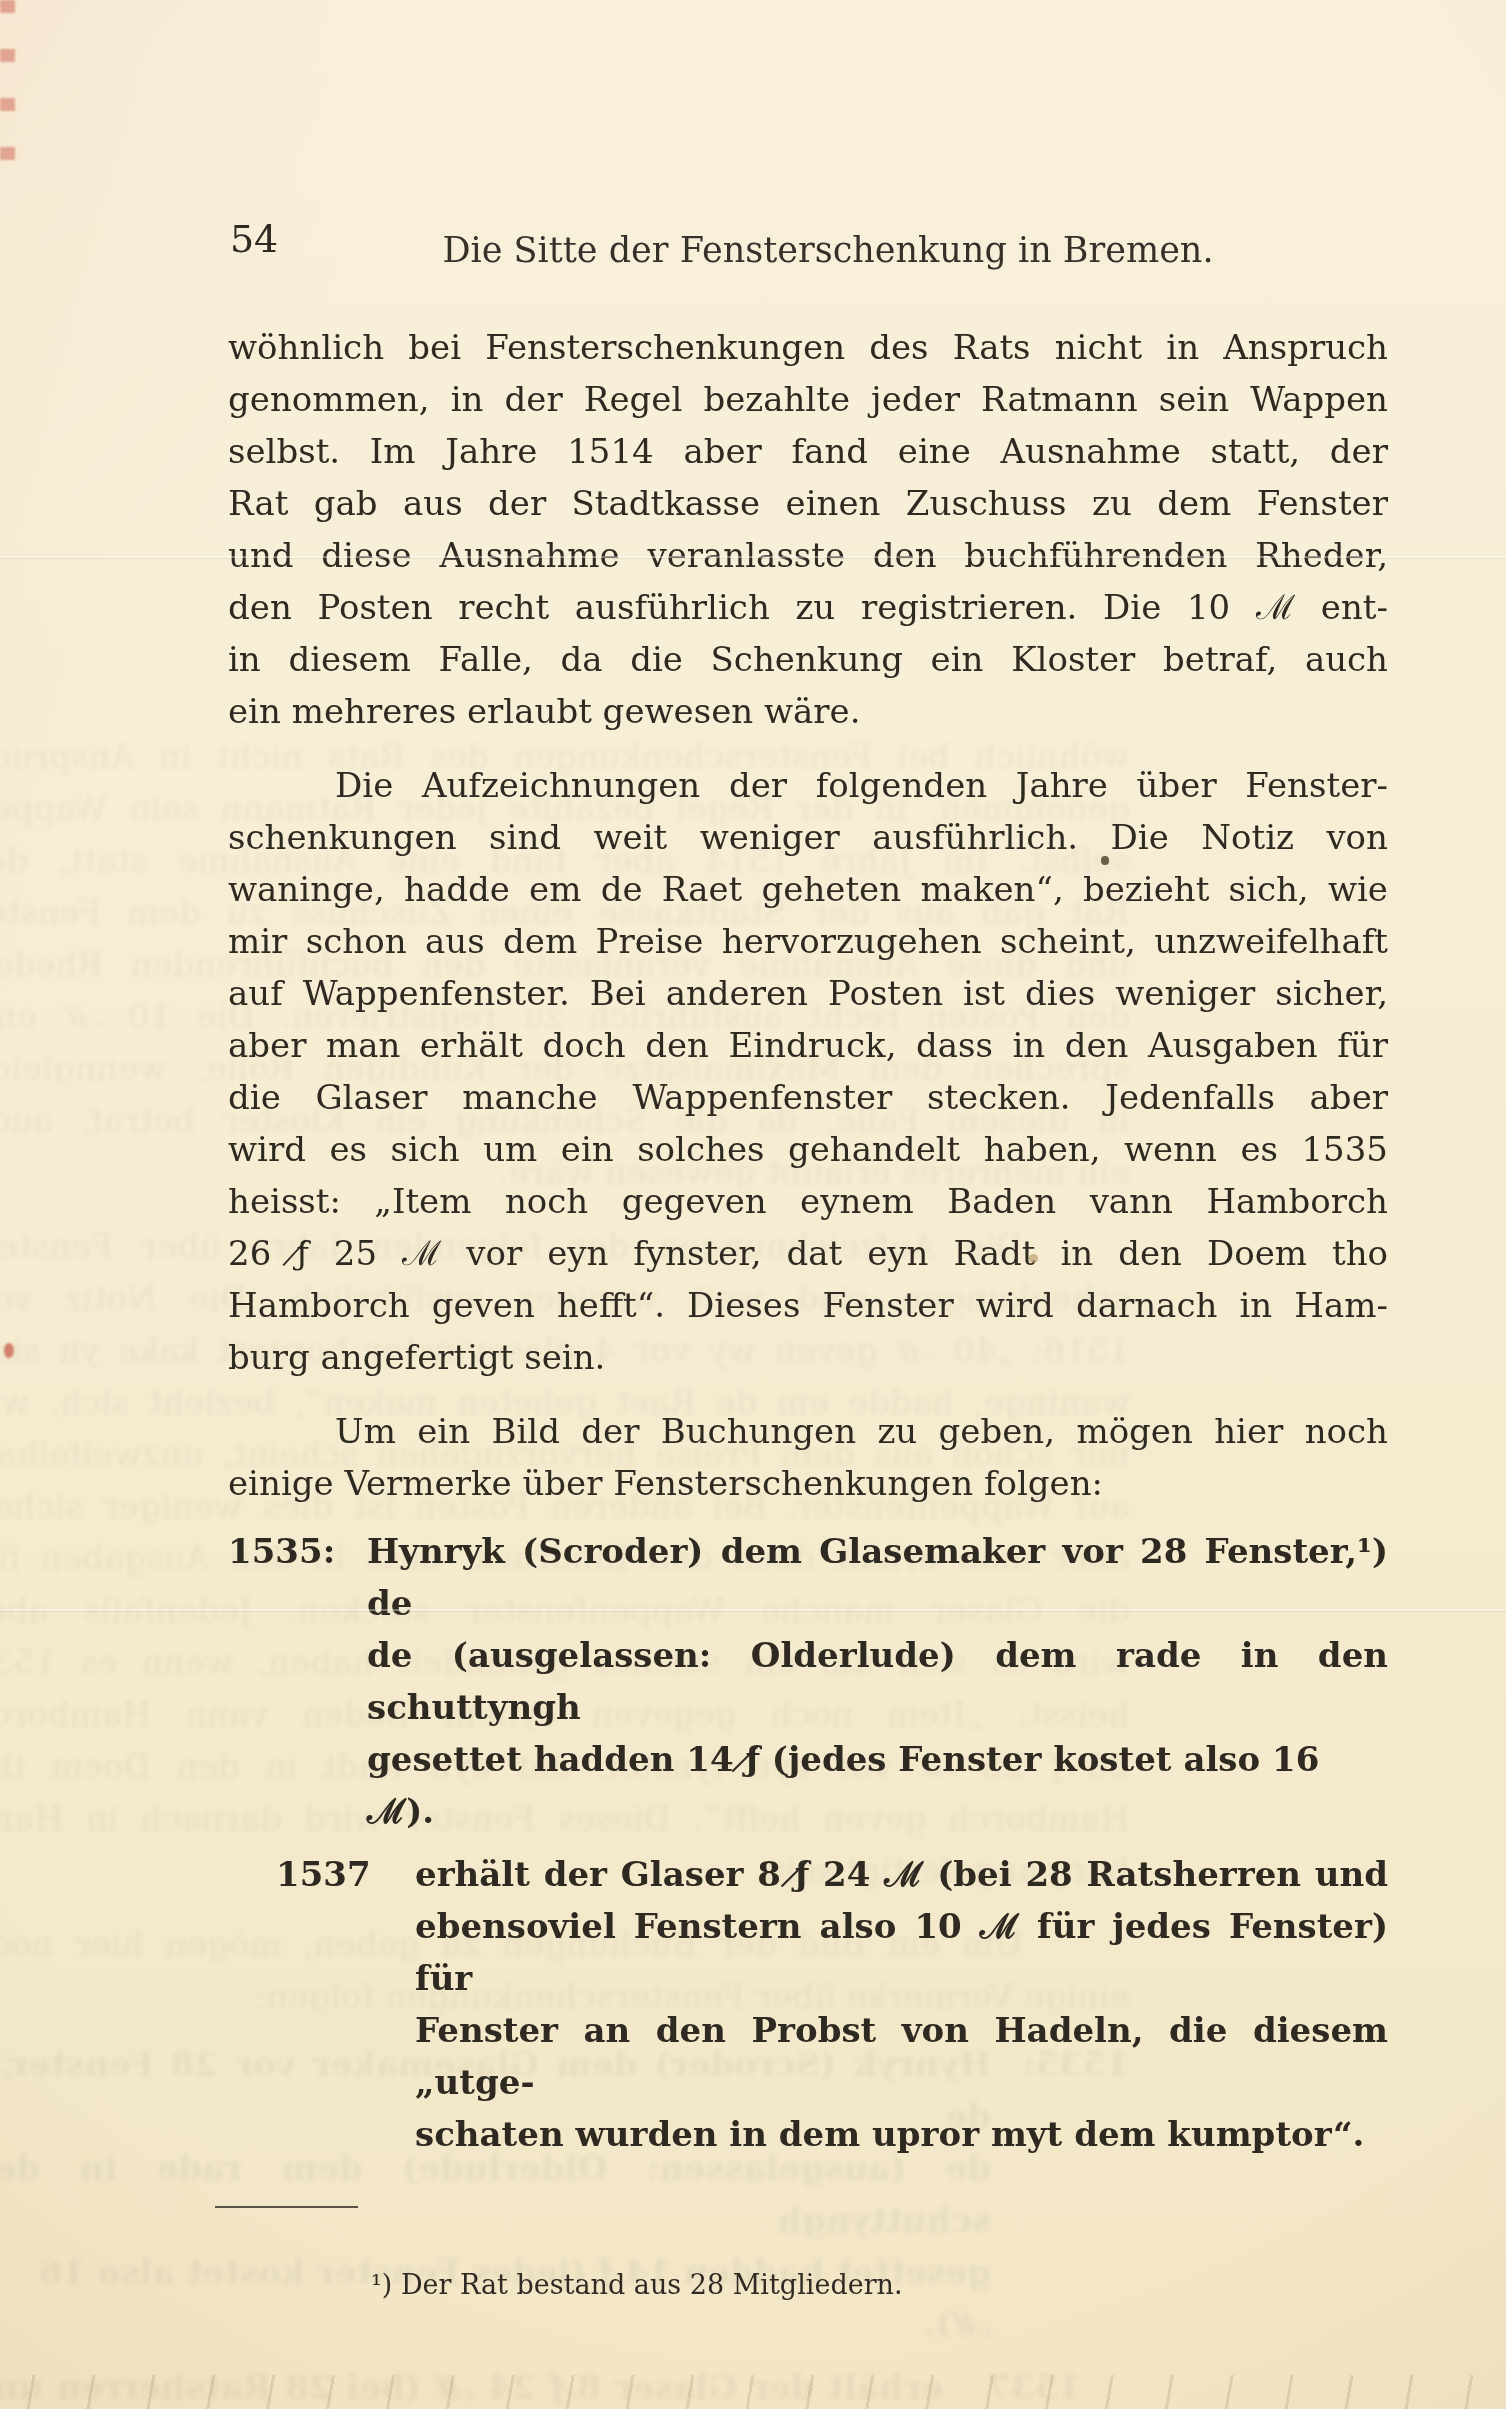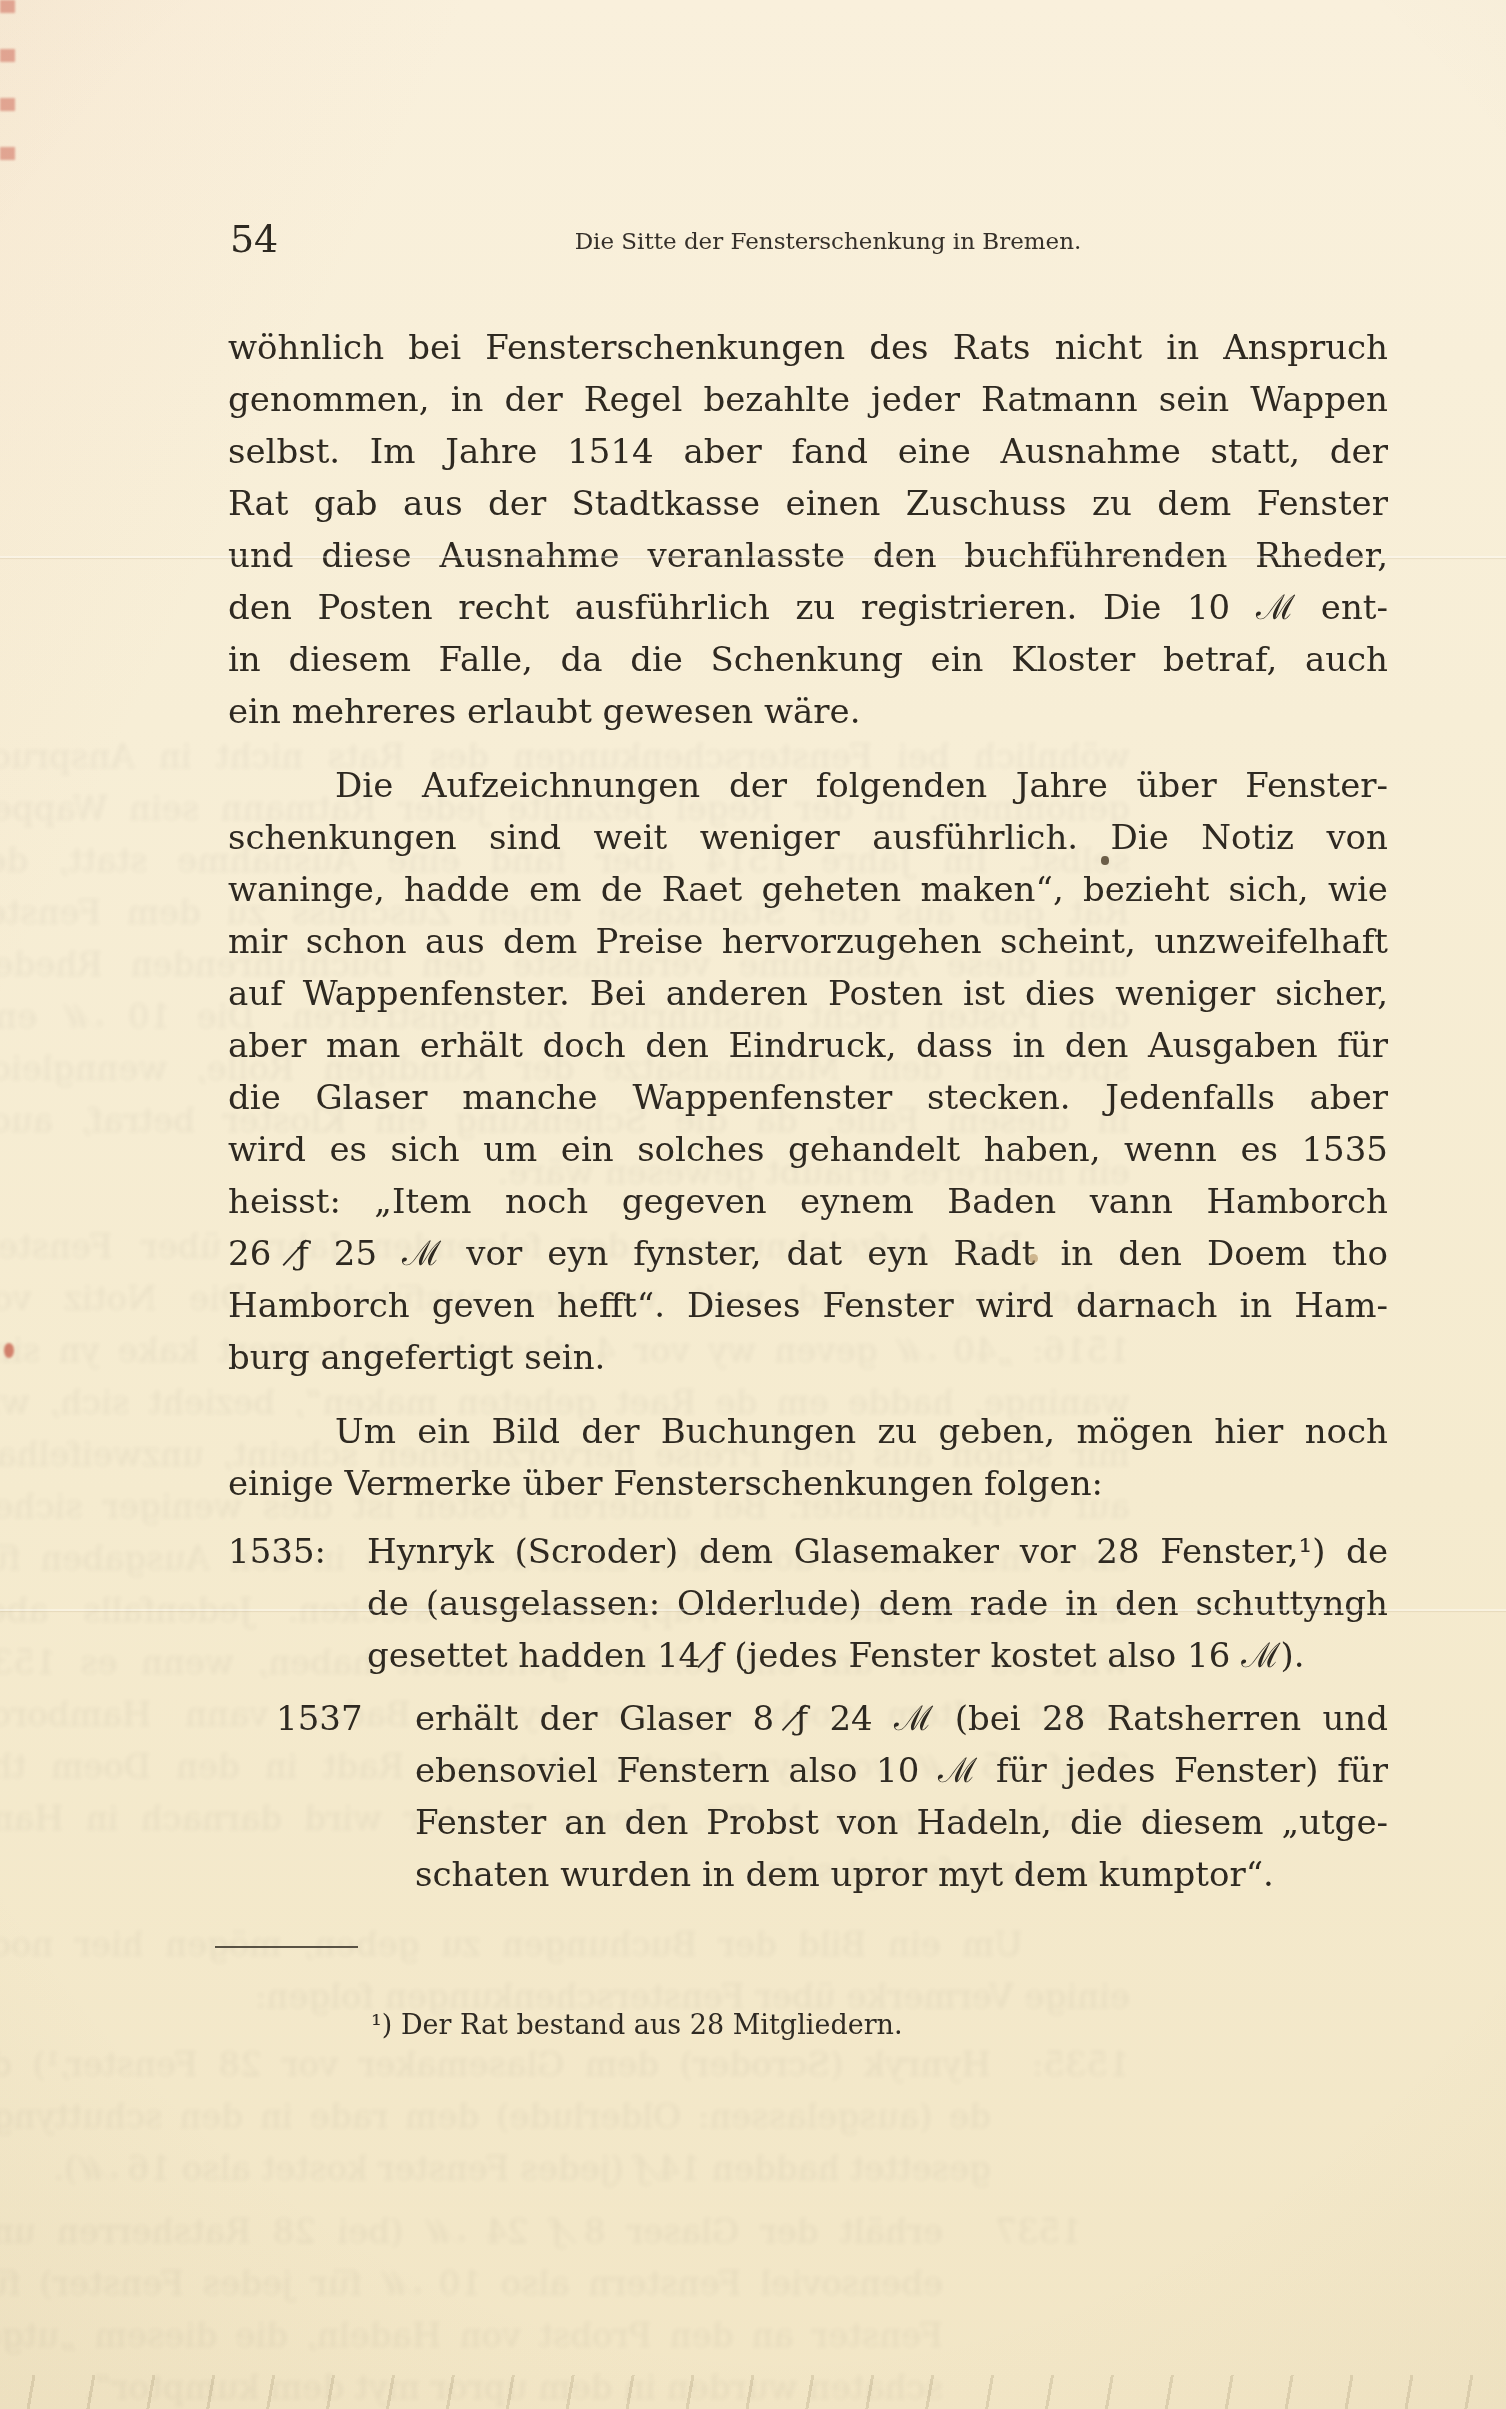--- a/index.html
+++ b/index.html
@@ -17,33 +17,33 @@
 
   
   .bleed{position:absolute;top:409px;left:198px;width:1160px;
     transform:scaleX(-1);filter:blur(2.3px);opacity:.055;color:#4c5738;
     pointer-events:none;z-index:1;}
 
   .content{position:absolute;inset:0;z-index:2;color:#2e2921;}
 
   header{position:absolute;top:217px;left:228px;width:1160px;height:49px;}
   .pagenum{position:absolute;left:1.9px;top:0;font-size:38px;line-height:44px;}
-  .running-title{position:absolute;left:0;right:0;top:3px;text-align:center;
-    text-indent:40px;font-size:23px;line-height:42px;color:#35302a;}
+  .running-title{position:absolute;left:0;right:0;top:12px;text-align:center;
+    text-indent:40px;font-size:35px;line-height:42px;color:#35302a;}
 
   .text-column{position:absolute;top:321px;left:228px;width:1160px;
     font-size:34px;color:#2e2921;}
   .tline{line-height:52px;min-height:52px;white-space:normal;}
   .tline.just{text-align:justify;text-align-last:justify;}
   .tline.last{text-align:left;}
   .para + .para{margin-top:22px;}
   .para.indent .tline:first-child{text-indent:107px;}
 
   .entries{margin-top:16px;}
-  .entry{position:relative;padding-left:139px;}
+  .entry{position:relative;padding-left:139px;font-weight:bold;}
   .entry + .entry{margin-top:11.4px;margin-left:48px;}
   .entry .year{position:absolute;left:0;top:0;line-height:52px;}
 
   .fn-rule{border:none;border-top:2.9px solid #3d372d;width:143px;
     margin:46px 0 55px -13.3px;opacity:.85;}
   .footnote{padding-left:143px;font-size:27px;line-height:44px;color:#2f2a23;}
 
   
   .crease{position:absolute;left:0;right:0;height:1.9px;z-index:3;
     background:rgba(255,255,255,.38);box-shadow:0 1px 1px rgba(150,120,70,.14);}

